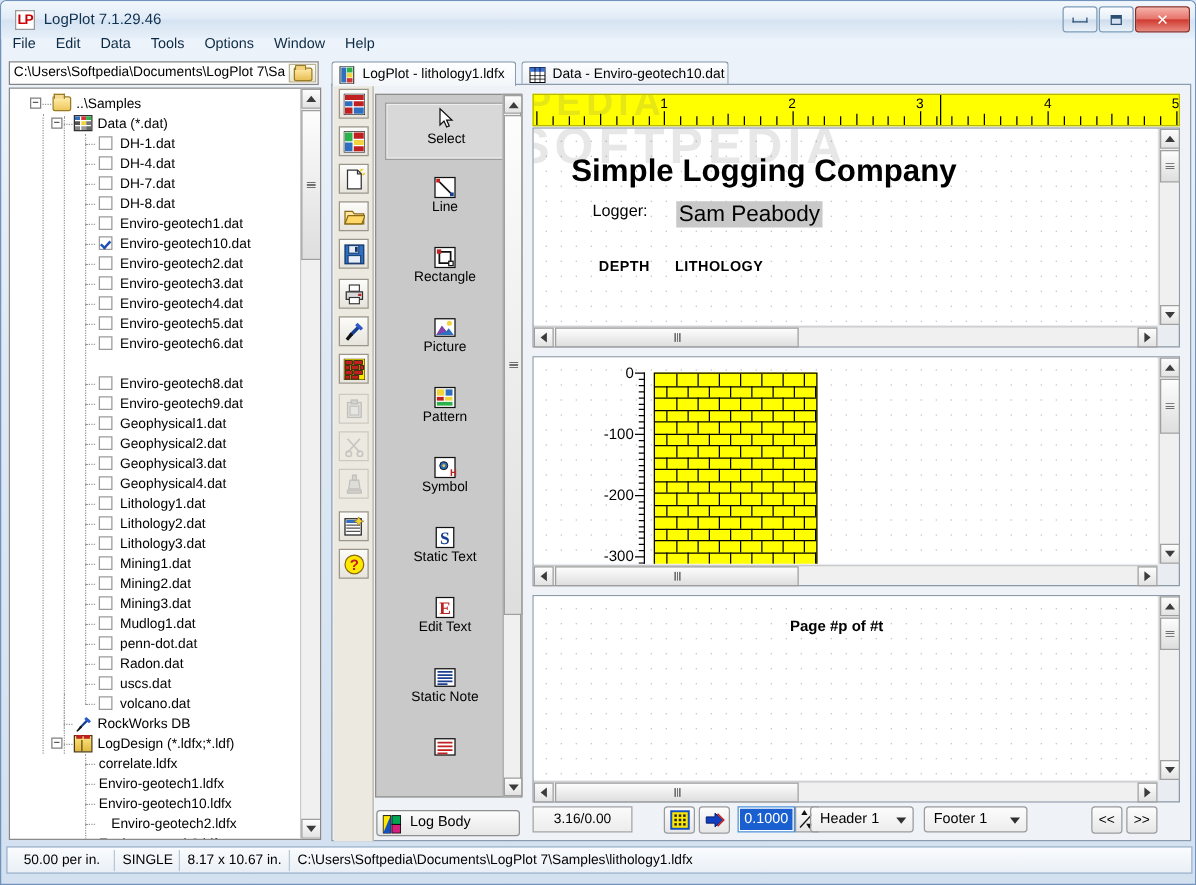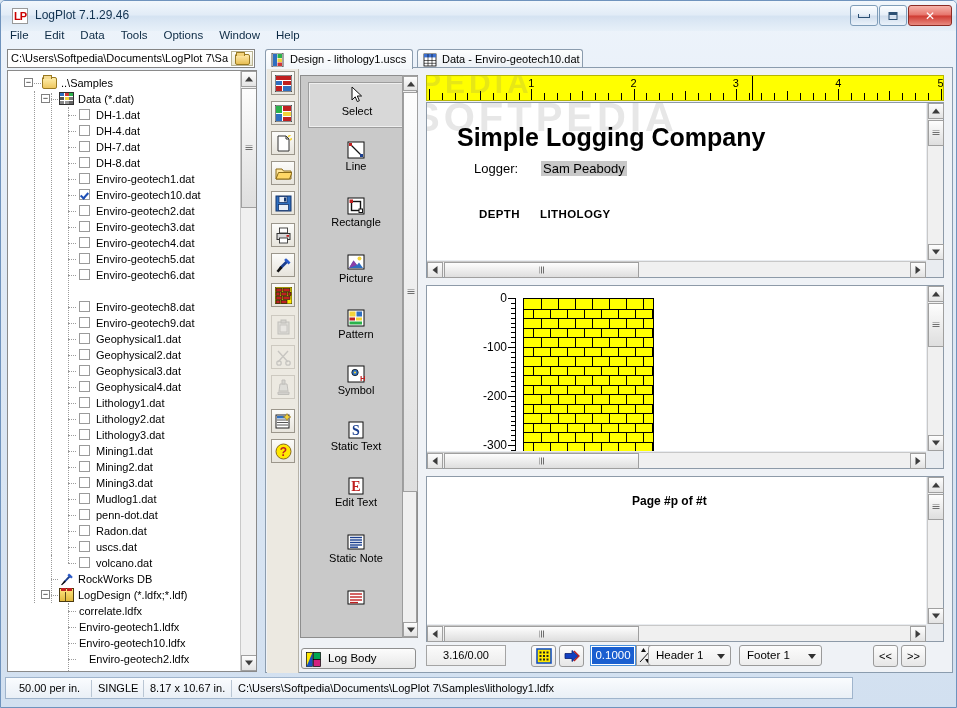--- a/index.html
+++ b/index.html
@@ -153,21 +153,21 @@
     border:1px solid #9f9f9f;box-sizing:border-box;
   }
   .sthumb .grip{
     position:absolute;left:50%;top:50%;transform:translate(-50%,-50%);
     width:7px;height:5px;
     background:repeating-linear-gradient(180deg,#6f6f6f 0 1px,transparent 1px 2px);
   }
 
   
   .statusbar{
-    position:absolute;left:4px;top:676px;width:848px;height:22px;
+    position:absolute;left:4px;top:676px;width:949px;height:22px;
     background:linear-gradient(180deg,#fafcfe,#e9eff6);
     border:1px solid #9fb4cc;box-sizing:border-box;
   }
   .sb-cell{
     position:absolute;top:2px;height:17px;line-height:17px;font-size:11px;color:#000;
     border-right:1px solid #b9c6d4;padding:0 6px;box-sizing:border-box;white-space:nowrap;
     text-align:center;
   }
 
   
@@ -254,21 +254,21 @@
     position:absolute;left:425px;top:74px;width:518px;height:26px;
     background:#ffff00;border:1px solid #b7b700;box-sizing:border-box;overflow:hidden;
   }
   .rtick{position:absolute;bottom:0;width:1px;background:#000;}
   .rnum{position:absolute;top:1px;font-size:11px;color:#000;transform:translateX(-50%);}
   .rmark{position:absolute;top:0;bottom:0;width:1px;background:#000;}
 
   
   .hdr-title{position:absolute;font-weight:bold;color:#000;white-space:nowrap;}
   .logger-lbl{position:absolute;font-size:13px;color:#000;}
-  .logger-val{position:absolute;font-size:13px;color:#000;background:#c8c8c8;padding:0 2px;}
+  .logger-val{position:absolute;font-size:18px;color:#000;background:#c8c8c8;padding:0 2px;}
   .colhdr{position:absolute;font-size:11.5px;font-weight:bold;color:#000;letter-spacing:0.4px;}
 
   
   .axisline{position:absolute;background:#000;}
   .depthlbl{position:absolute;font-size:12px;color:#000;transform:translateY(-50%);text-align:right;}
   .brick{
     position:absolute;background:#ffff00;border:1px solid #000;box-sizing:border-box;
   }
   .brick .bl{position:absolute;left:0;right:0;height:1px;background:#000;}
   .brick .bv{position:absolute;width:1px;background:#000;}
@@ -572,21 +572,21 @@
 
   <div class="tabstrip">
     <div class="tab active" style="left:0;width:148px">
       <svg class="ti" viewBox="0 0 14 14">
         <rect x="1" y="0" width="11" height="14" fill="#fff" stroke="#000" stroke-width=".7"></rect>
         <rect x="2" y="1" width="4" height="12" fill="#2f6fc0"></rect>
         <rect x="6.5" y="1" width="4.5" height="4" fill="#2bb24b"></rect>
         <rect x="6.5" y="5.5" width="4.5" height="3.5" fill="#f2d33a"></rect>
         <rect x="6.5" y="9.5" width="4.5" height="3.5" fill="#d03636"></rect>
       </svg>
-      <span>Design - lithology1.uscs</span>
+      <span>LogPlot - lithology1.ldfx</span>
     </div>
     <div class="tab" style="left:152px;width:166px">
       <svg class="ti" viewBox="0 0 14 14">
         <rect x="1" y="1" width="12" height="12" fill="#fff" stroke="#000" stroke-width=".8"></rect>
         <rect x="1" y="1" width="12" height="3.4" fill="#3b6fd0"></rect>
         <line x1="5" y1="1" x2="5" y2="13" stroke="#000" stroke-width=".6"></line>
         <line x1="9" y1="1" x2="9" y2="13" stroke="#000" stroke-width=".6"></line>
         <line x1="1" y1="7.5" x2="13" y2="7.5" stroke="#000" stroke-width=".6"></line>
         <line x1="1" y1="10.3" x2="13" y2="10.3" stroke="#000" stroke-width=".6"></line>
       </svg>

